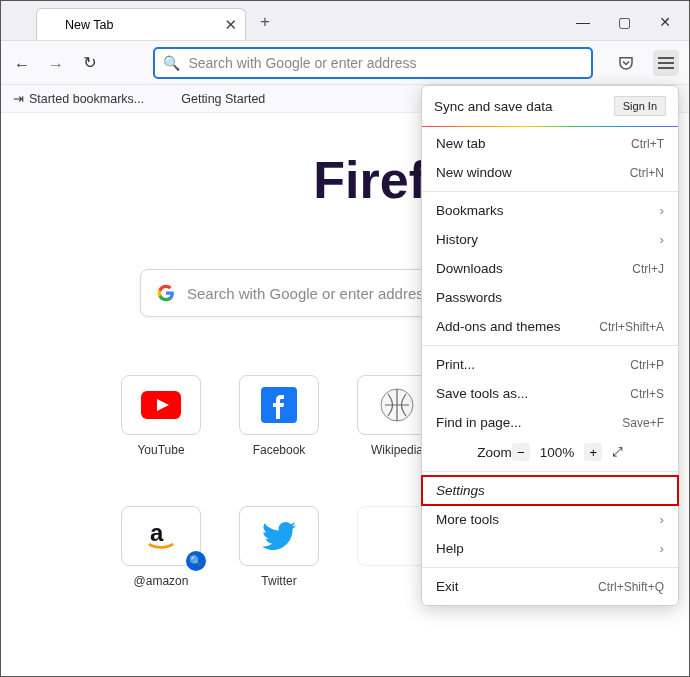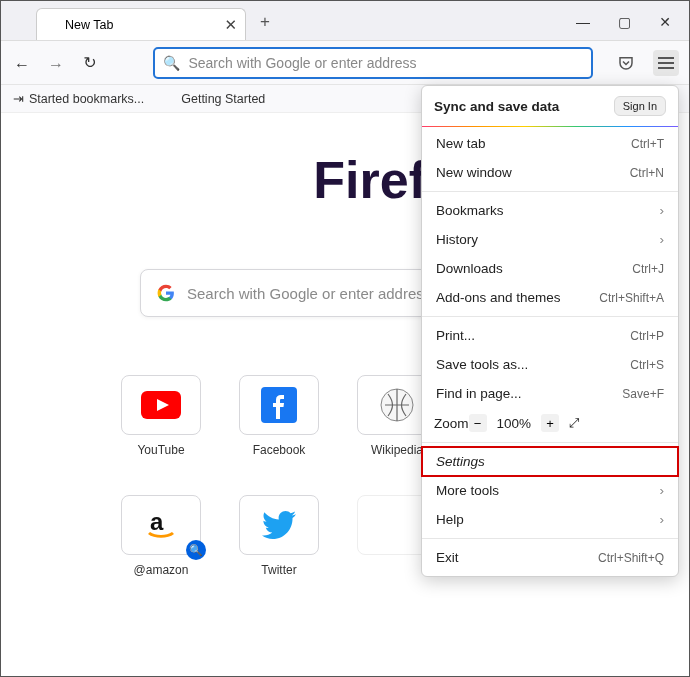--- a/index.html
+++ b/index.html
@@ -29,38 +29,38 @@
   
   .content { position:relative; height:calc(100% - 40px - 44px - 28px); background:#fff; }
   .ff-hero { text-align:center; padding-top:22px;}
   .ff-hero .logo-row{display:flex;align-items:center;justify-content:center;gap:20px;}
   .ff-hero .brand{font-size:52px; font-weight:700; color:#20123a;}
   .searchbox { margin:44px auto 0; width:410px; height:48px; border:1px solid #d7d7db; border-radius:8px; background:#fff; display:flex; align-items:center; padding:0 16px; gap:12px; box-shadow:0 1px 4px rgba(0,0,0,.06);}
   .searchbox input{border:none;outline:none;font-size:15px;flex:1;color:#555;}
   .searchbox input::placeholder{color:#8a8a8a;}
   .g-icon{width:18px;height:18px;}
   
-  .shortcuts { display:grid; grid-template-columns:repeat(4,80px); gap:38px 38px; justify-content:start; padding-left:120px; margin-top:58px;}
+  .shortcuts { display:grid; grid-template-columns:repeat(4,80px); gap:49px 38px; justify-content:start; padding-left:120px; margin-top:58px;}
   .shortcut{width:80px;text-align:center;font-size:12px;color:#333;}
   .tile{width:80px;height:60px;border:1px solid #d7d7db;border-radius:8px;display:flex;align-items:center;justify-content:center;background:#fff;margin-bottom:8px;position:relative;}
   .tile.blank{border:1px solid #eee;}
   .pin{position:absolute;bottom:-6px;right:-6px;width:20px;height:20px;border-radius:50%;background:#0060df;color:#fff;display:flex;align-items:center;justify-content:center;font-size:11px;}
   
   .menu-panel { position:absolute; top:84px; right:10px; width:258px; background:#fff; border:1px solid #d0d0d0; border-radius:6px; box-shadow:0 4px 18px rgba(0,0,0,.2); font-size:13.5px; color:#222; z-index:50; padding-bottom:4px;}
   .mp-head{display:flex;align-items:center;justify-content:space-between;padding:10px 12px;}
-  .mp-head b{font-weight:700;}
-  .signin{font-size:11px;background:#efefef;border:1px solid #d8d8d8;border-radius:6px;padding:3px 8px;}
+  .mp-head b{font-weight:400;}
+  .signin{font-size:11px;background:#efefef;border:1px solid #d8d8d8;border-radius:0;padding:3px 8px;}
   .mp-sep{height:1px;background:linear-gradient(90deg,#ff3b6b,#ff9100,#ffcf00,#37c871,#2294ff,#7a5cff);margin:0 0 2px 0;}
   .mp-div{height:1px;background:#e6e6e6;margin:4px 0;}
   .mi{display:flex;align-items:center;justify-content:space-between;padding:7px 14px;cursor:default;}
   .mi .lab{color:#222;}
   .mi .acc{font-size:12px;color:#666;}
   .mi .chev{color:#888;}
   .mi.highlight{outline:2px solid #d40000; outline-offset:-1px;font-style:italic;}
-  .zoom-row{display:flex;align-items:center;justify-content:flex-start;padding:6px 12px;}
+  .zoom-row{display:flex;align-items:center;justify-content:center;padding:6px 12px;}
   .zoom-row .zctrls{display:flex;align-items:center;gap:10px;}
   .zbtn{width:18px;height:18px;border:none;background:#f1f1f1;border-radius:3px;font-size:13px;display:flex;align-items:center;justify-content:center;}
   .full{font-size:13px;}
   
   .ff-logo{width:90px;height:90px;}
   .ff-fav{width:14px;height:14px;}
 </style>
 </head>
 <body>
 
@@ -223,20 +223,23 @@
     </div>
   <div class="mi">
       <span class="lab">History</span>
       <span class="chev">›</span>
     </div>
   <div class="mi">
       <span class="lab">Downloads</span>
       <span class="acc">Ctrl+J</span>
     </div>
   <div class="mi">
+      <span class="lab">Passwords</span>
+    </div>
+  <div class="mi">
       <span class="lab">Add-ons and themes</span>
       <span class="acc">Ctrl+Shift+A</span>
     </div>
   <div class="mp-div"></div>
 
   <div class="mi">
       <span class="lab">Print...</span>
       <span class="acc">Ctrl+P</span>
     </div>
   <div class="mi">

